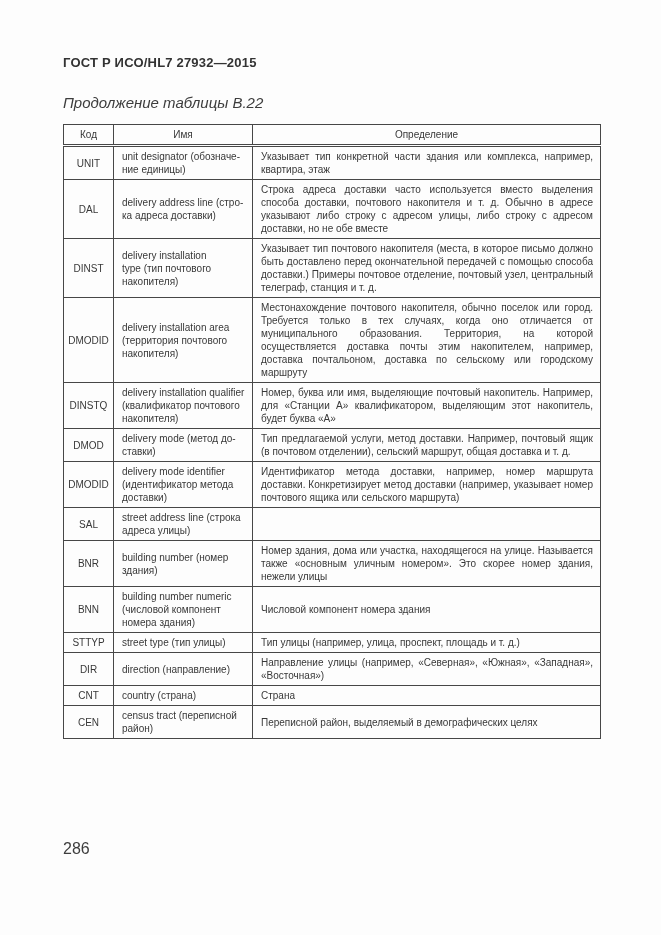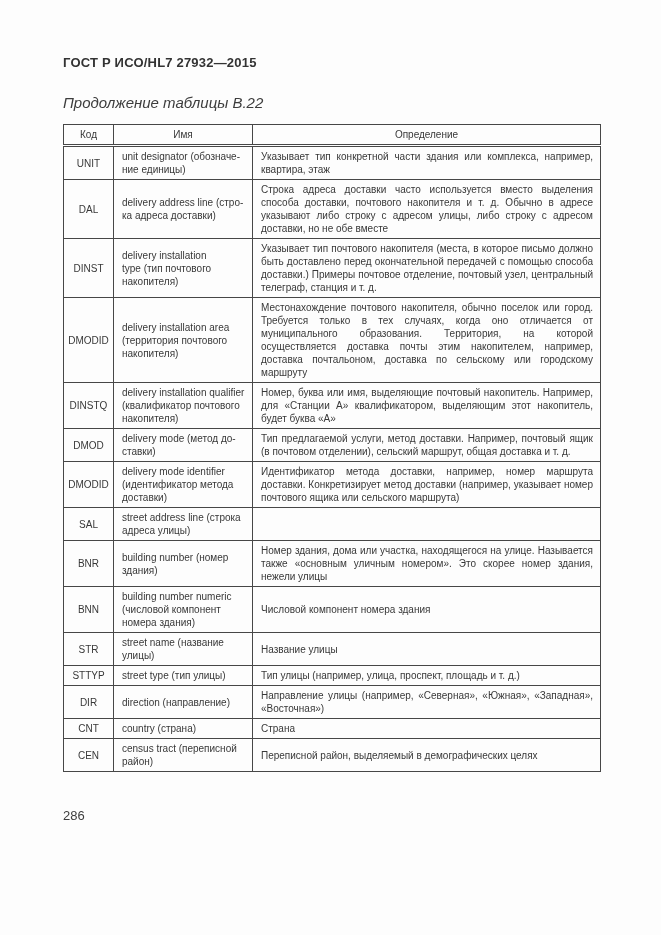--- a/index.html
+++ b/index.html
@@ -68,22 +68,22 @@
     padding: 3px 5px 3px 8px;
     white-space: pre-line;
   }
   td.col-def {
     text-align: justify;
     padding: 3px 7px 3px 8px;
   }
   .page-number {
     position: absolute;
     left: 63px;
-    top: 808px;
-    font-size: 13px;
+    top: 840px;
+    font-size: 16px;
     color: #3d3d3d;
   }
 </style>
 </head>
 <body>
 
 <div class="page">
   <div class="content">
     <div class="doc-header">ГОСТ Р ИСО/HL7 27932—2015</div>
 
@@ -172,26 +172,20 @@
 
   <tr>
     <td class="col-code">BNN</td>
     <td class="col-name">building number numeric
 (числовой компонент
 номера здания)</td>
     <td class="col-def">Числовой компонент номера здания</td>
   </tr>
 
 
-  <tr>
-    <td class="col-code">STR</td>
-    <td class="col-name">street name (название
-улицы)</td>
-    <td class="col-def">Название улицы</td>
-  </tr>
 
 
   <tr>
     <td class="col-code">STTYP</td>
     <td class="col-name">street type (тип улицы)</td>
     <td class="col-def">Тип улицы (например, улица, проспект, площадь и т. д.)</td>
   </tr>
 
   <tr>
     <td class="col-code">DIR</td>

